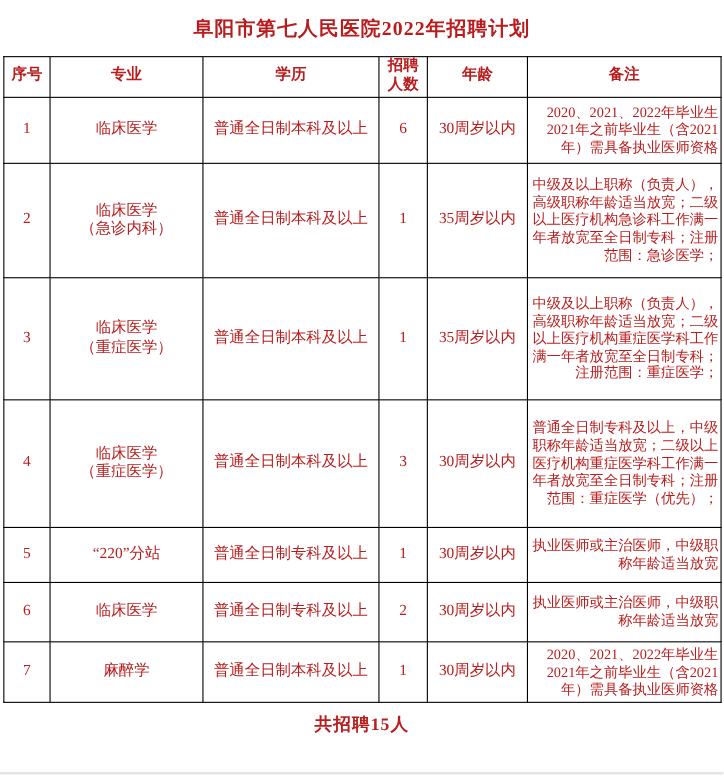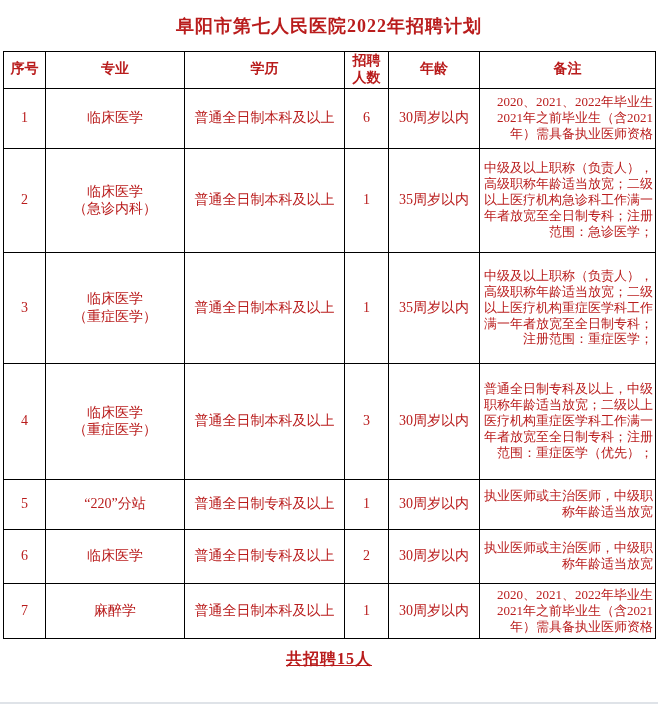--- a/index.html
+++ b/index.html
@@ -63,21 +63,20 @@
   tbody tr:nth-child(4) { height: 116px; }
   tbody tr:nth-child(5) { height: 50px;  }
   tbody tr:nth-child(6) { height: 54px;  }
   tbody tr:nth-child(7) { height: 55px;  }
   .footer-note {
     margin-top: 10px;
     text-align: center;
     font-size: 16px;
     font-weight: bold;
     letter-spacing: 1px;
-    text-decoration: underline;
   }
   .bottom-divider {
     position: absolute;
     left: 0;
     right: 0;
     top: 702px;
     height: 2px;
     background: #dfe3e8;
   }
 </style>

